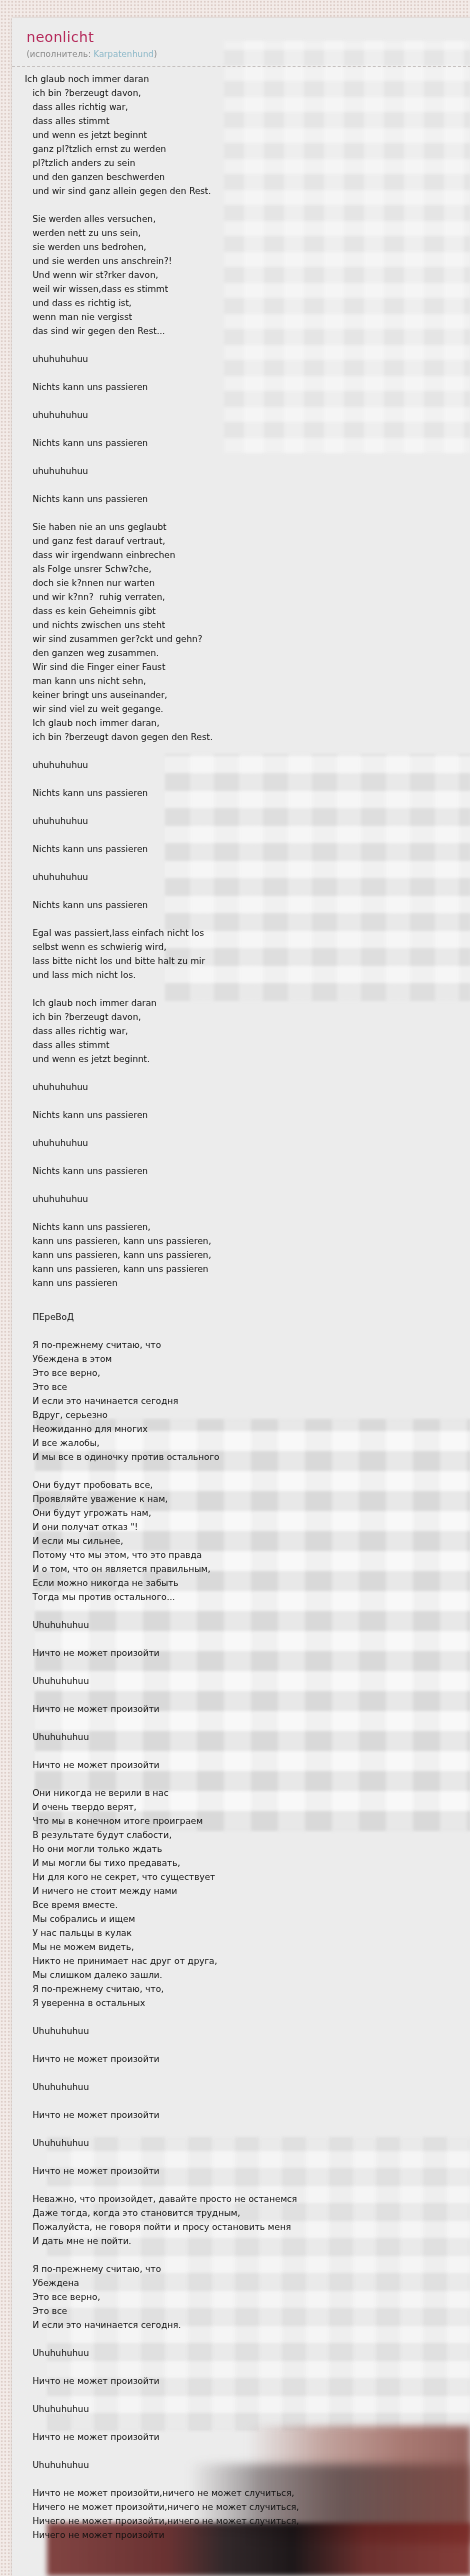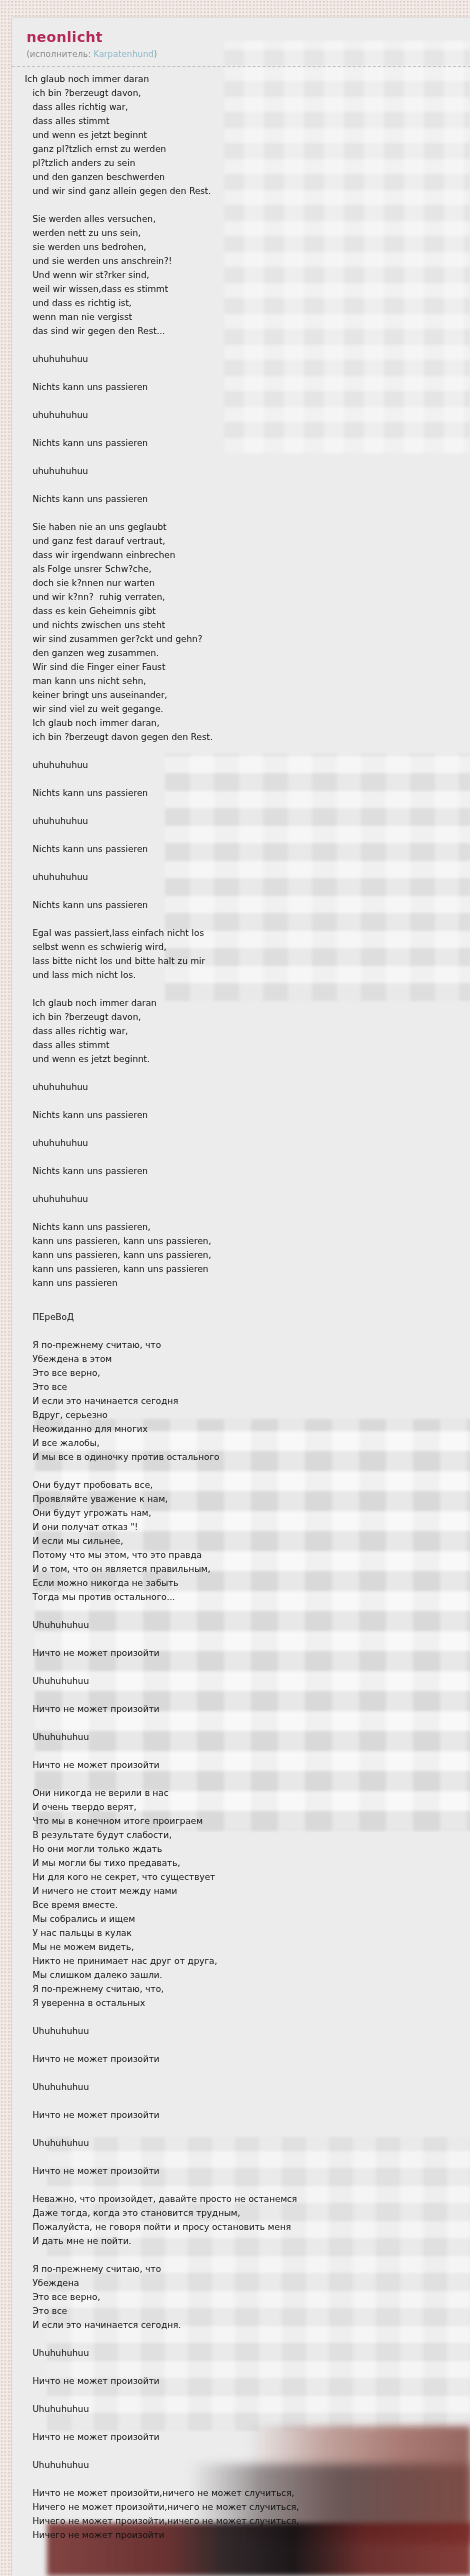--- a/index.html
+++ b/index.html
@@ -92,21 +92,21 @@
 
   .page-header {
     position: relative;
     z-index: 1;
     padding: 11.8px 14.7px 7px 14.7px;
     border-bottom: 0.6px dashed #c6c1bf;
   }
   .song-title {
     margin: 0;
     font-size: 14px;
-    font-weight: bold;
+    font-weight: normal;
     color: #b5295a;
     letter-spacing: 0.3px;
   }
   .artist-line {
     margin: 3.5px 0 0 0;
     font-size: 8.5px;
     color: #8a8a8a;
   }
   .artist-link {
     color: #8cb8c8;
@@ -162,21 +162,21 @@
         <div class="lyric-line">und wenn es jetzt beginnt</div>
         <div class="lyric-line">ganz pl?tzlich ernst zu werden</div>
         <div class="lyric-line">pl?tzlich anders zu sein</div>
         <div class="lyric-line">und den ganzen beschwerden</div>
         <div class="lyric-line">und wir sind ganz allein gegen den Rest.</div>
         <div class="lyric-line">&nbsp;</div>
         <div class="lyric-line">Sie werden alles versuchen,</div>
         <div class="lyric-line">werden nett zu uns sein,</div>
         <div class="lyric-line">sie werden uns bedrohen,</div>
         <div class="lyric-line">und sie werden uns anschrein?!</div>
-        <div class="lyric-line">Und wenn wir st?rker sind,</div>
+        <div class="lyric-line">Und wenn wir st?rker davon,</div>
         <div class="lyric-line">weil wir wissen,dass es stimmt</div>
         <div class="lyric-line">und dass es richtig ist,</div>
         <div class="lyric-line">wenn man nie vergisst</div>
         <div class="lyric-line">das sind wir gegen den Rest...</div>
         <div class="lyric-line">&nbsp;</div>
         <div class="lyric-line">uhuhuhuhuu</div>
         <div class="lyric-line">&nbsp;</div>
         <div class="lyric-line">Nichts kann uns passieren</div>
         <div class="lyric-line">&nbsp;</div>
         <div class="lyric-line">uhuhuhuhuu</div>

